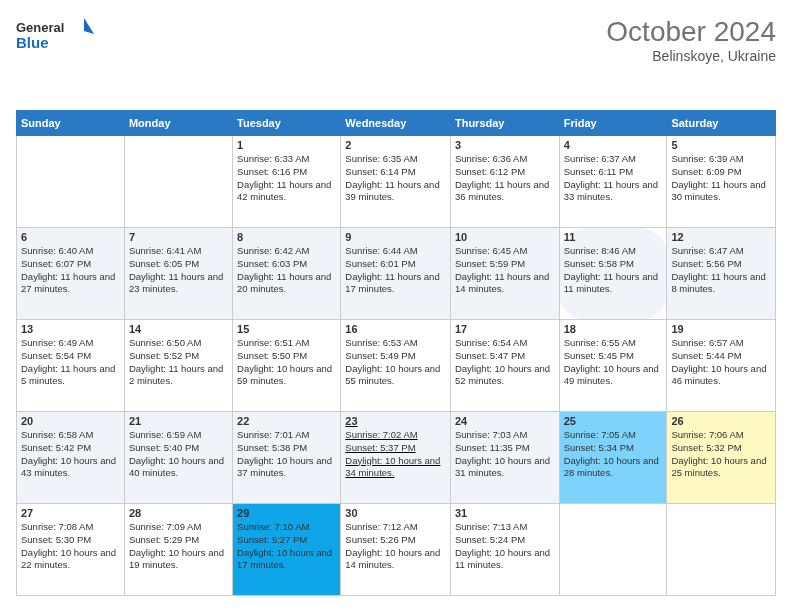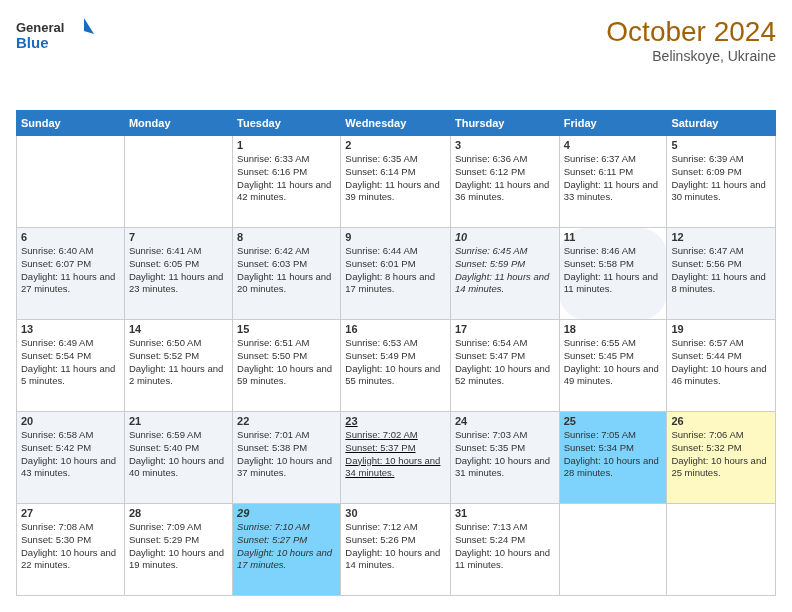--- a/index.html
+++ b/index.html
@@ -26,21 +26,21 @@
     .logo {
       display: flex;
       align-items: center;
       gap: 4px;
     }
     .title-block {
       text-align: right;
     }
     .month-year {
       font-size: 28px;
-      color: #a16207;
+      color: #737373;
       font-weight: normal;
     }
     .location {
       font-size: 14px;
       color: #555;
     }
     .calendar {
       flex: 1;
       border-collapse: collapse;
       width: 100%;
@@ -184,24 +184,24 @@
             <span>Sunrise: 6:42 AM</span><br>
             <span>Sunset: 6:03 PM</span><br>
             <span>Daylight: 11 hours and 20 minutes.</span>
           </div>
         </td>
           <td style="background: rgb(240, 244, 248);">
           <span class="day-num">9</span>
           <div class="day-info">
             <span>Sunrise: 6:44 AM</span><br>
             <span>Sunset: 6:01 PM</span><br>
-            <span>Daylight: 8 hours and 17 minutes.</span>
-          </div>
-        </td>
-          <td style="background: rgb(240, 244, 248); font-style: italic;">
+            <span>Daylight: 11 hours and 17 minutes.</span>
+          </div>
+        </td>
+          <td style="background: rgb(240, 244, 248);">
           <span class="day-num">10</span>
           <div class="day-info">
             <span>Sunrise: 6:45 AM</span><br>
             <span>Sunset: 5:59 PM</span><br>
             <span>Daylight: 11 hours and 14 minutes.</span>
           </div>
         </td>
           <td style="background: rgb(240, 244, 248); border-radius: 27px;">
           <span class="day-num">11</span>
           <div class="day-info">
@@ -307,21 +307,21 @@
           <div class="day-info">
             <span>Sunrise: 7:02 AM</span><br>
             <span>Sunset: 5:37 PM</span><br>
             <span>Daylight: 10 hours and 34 minutes.</span>
           </div>
         </td>
           <td style="background: rgb(240, 244, 248);">
           <span class="day-num">24</span>
           <div class="day-info">
             <span>Sunrise: 7:03 AM</span><br>
-            <span>Sunset: 5:35 PM</span><br>
+            <span>Sunset: 11:35 PM</span><br>
             <span>Daylight: 10 hours and 31 minutes.</span>
           </div>
         </td>
           <td style="background: #7dd3fc;">
           <span class="day-num">25</span>
           <div class="day-info">
             <span>Sunrise: 7:05 AM</span><br>
             <span>Sunset: 5:34 PM</span><br>
             <span>Daylight: 10 hours and 28 minutes.</span>
           </div>
@@ -345,21 +345,21 @@
           </div>
         </td>
           <td style="background: rgb(255, 255, 255);">
           <span class="day-num">28</span>
           <div class="day-info">
             <span>Sunrise: 7:09 AM</span><br>
             <span>Sunset: 5:29 PM</span><br>
             <span>Daylight: 10 hours and 19 minutes.</span>
           </div>
         </td>
-          <td style="background: #7dd3fc; font-style: italic;">
+          <td style="background: #0ea5e9;">
           <span class="day-num">29</span>
           <div class="day-info">
             <span>Sunrise: 7:10 AM</span><br>
             <span>Sunset: 5:27 PM</span><br>
             <span>Daylight: 10 hours and 17 minutes.</span>
           </div>
         </td>
           <td style="background: rgb(255, 255, 255);">
           <span class="day-num">30</span>
           <div class="day-info">

